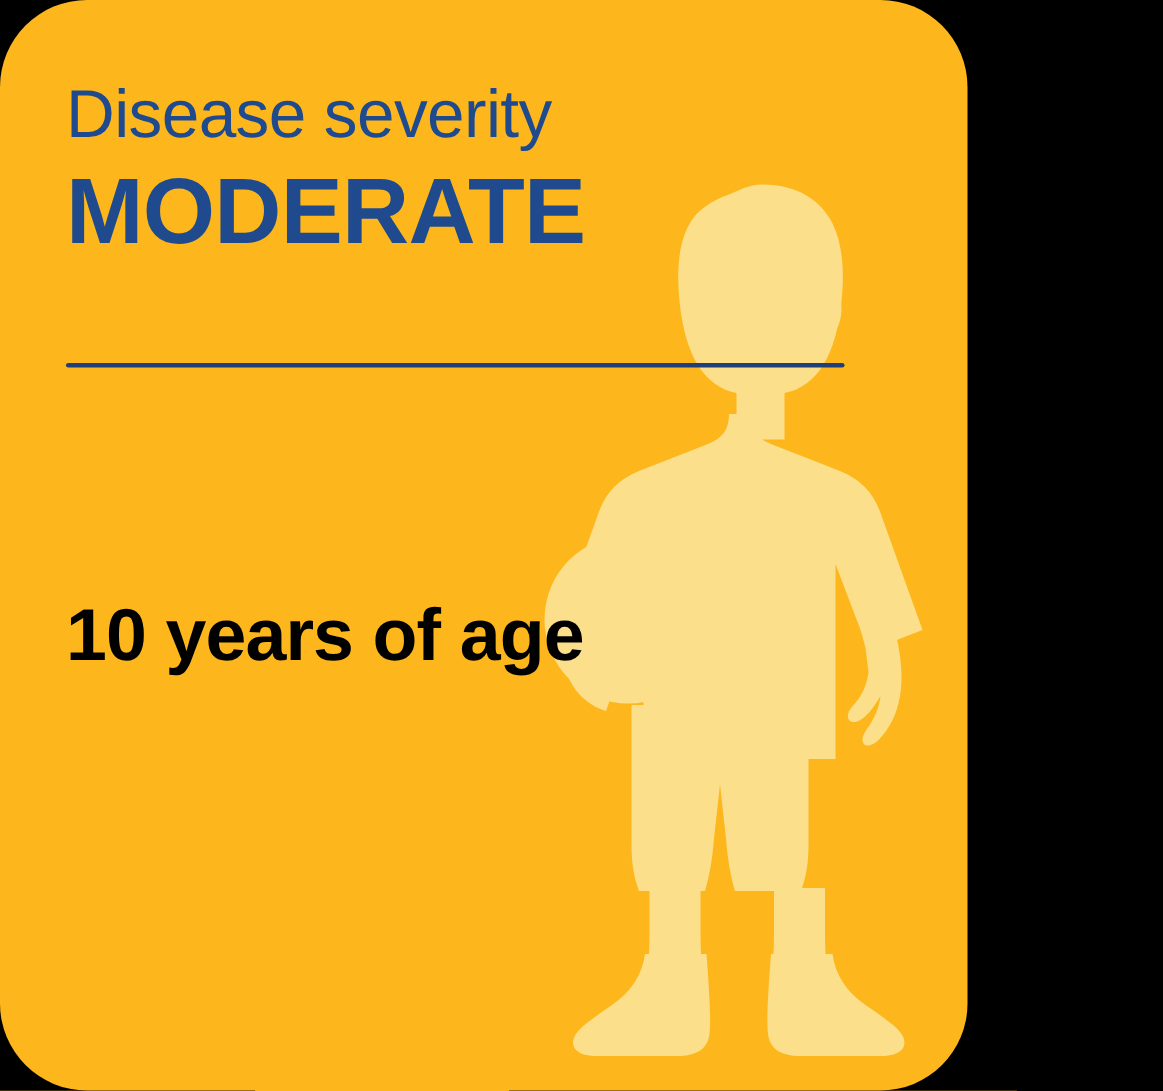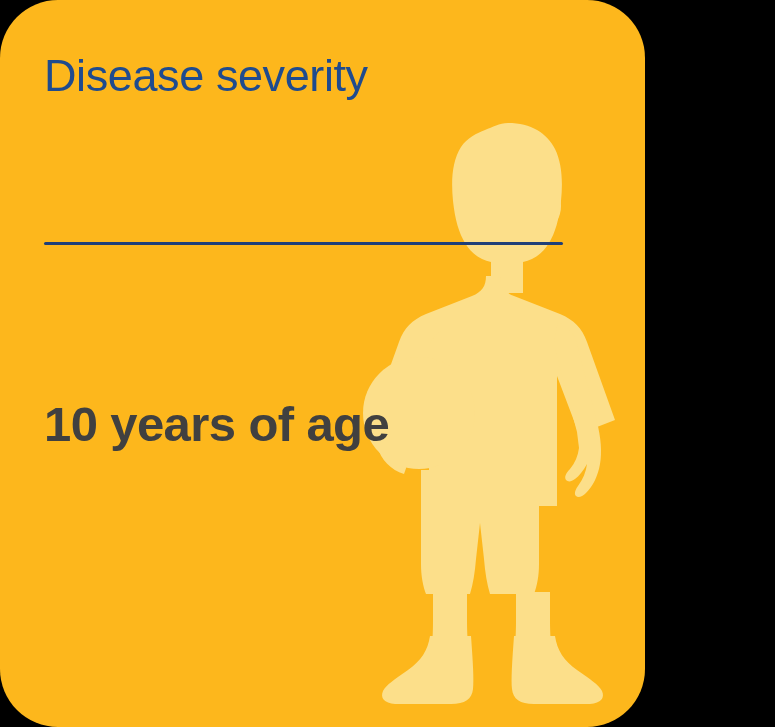--- a/index.html
+++ b/index.html
@@ -101,21 +101,21 @@
   .onset-primary {
     color: #FFFFFF;
     font-size: 57px;
     font-weight: 700;
     line-height: 1.18;
     letter-spacing: -0.6px;
     margin-top: 10px;
     white-space: nowrap;
   }
   .onset-secondary {
-    color: #404040;
+    color: #000000;
     font-size: 49px;
     font-weight: 700;
     line-height: 1.18;
     letter-spacing: -0.6px;
     margin-top: 8px;
     white-space: nowrap;
   }
 </style>
 </head>
 <body>
@@ -232,20 +232,21 @@
                  c -14 0 -21 -5 -22 -15
                  c -1 -9 0 -26 2 -53 z"></path>
       </g>
     </svg>
   </div>
 
   <div class="content">
 
     <div class="severity-block">
       <div class="severity-label">Disease severity</div>
+      <div class="severity-value">MODERATE</div>
     </div>
 
     <div class="divider"></div>
 
     <div class="onset-block">
       <div class="onset-secondary">10 years of age</div>
     </div>
 
   </div>
 </div>

